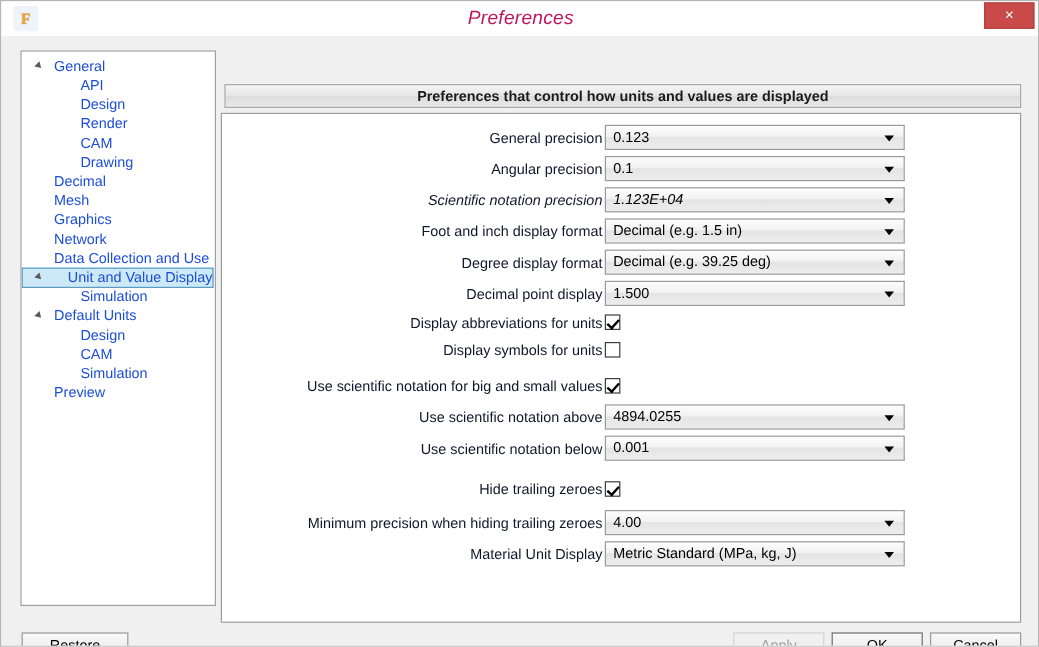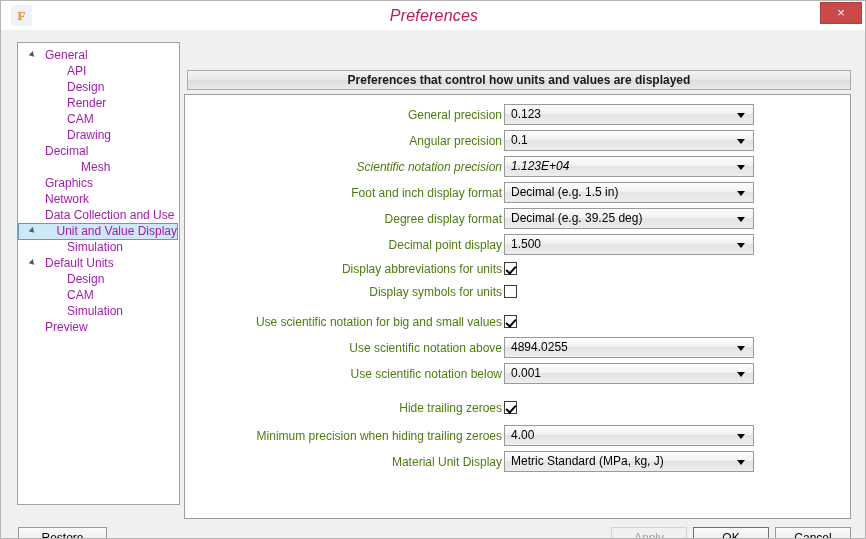--- a/index.html
+++ b/index.html
@@ -99,21 +99,21 @@
     background: #ffffff;
     border: 1px solid #a0a0a0;
     box-sizing: border-box;
     overflow: hidden;
   }
   .tree-item {
     position: relative;
     height: 16px;
     line-height: 16px;
     font-size: 12px;
-    color: #a21caf;
+    color: #1d4ed8;
     white-space: nowrap;
     cursor: default;
     box-sizing: border-box;
   }
   .tree-item .tw-label {
     display: inline-block;
   }
   .tree-item.depth0 { padding-left: 27px; }
   .tree-item.depth1 { padding-left: 49px; }
   .tree-item.selected {
@@ -168,21 +168,21 @@
     height: 22px;
   }
   .row .lbl {
     position: absolute;
     right: 0;
     top: 0;
     height: 22px;
     line-height: 22px;
     white-space: nowrap;
     font-size: 12px;
-    color: #4d7c0f;
+    color: #0f172a;
     text-align: left;
   }
   .label-col {
     position: absolute;
     left: 0;
     width: 317px;   
     top: 0;
     height: 22px;
   }
   .ctrl-col {
@@ -282,21 +282,21 @@
   <div class="content">
 
     <div class="tree-panel" id="tree-panel">
         <div class="tree-item depth0" style="position: absolute; left: 0px; right: 0px; top: 4px;"><span class="twisty"></span><span class="tw-label">General</span></div>
         <div class="tree-item depth1" style="position: absolute; left: 0px; right: 0px; top: 20px;"><span class="tw-label">API</span></div>
         <div class="tree-item depth1" style="position: absolute; left: 0px; right: 0px; top: 36px;"><span class="tw-label">Design</span></div>
         <div class="tree-item depth1" style="position: absolute; left: 0px; right: 0px; top: 52px;"><span class="tw-label">Render</span></div>
         <div class="tree-item depth1" style="position: absolute; left: 0px; right: 0px; top: 68px;"><span class="tw-label">CAM</span></div>
         <div class="tree-item depth1" style="position: absolute; left: 0px; right: 0px; top: 84px;"><span class="tw-label">Drawing</span></div>
         <div class="tree-item depth0" style="position: absolute; left: 0px; right: 0px; top: 100px;"><span class="tw-label">Decimal</span></div>
-        <div class="tree-item depth0" style="position: absolute; left: 0px; right: 0px; top: 116px; margin-left: 36px;"><span class="tw-label">Mesh</span></div>
+        <div class="tree-item depth0" style="position: absolute; left: 0px; right: 0px; top: 116px;"><span class="tw-label">Mesh</span></div>
         <div class="tree-item depth0" style="position: absolute; left: 0px; right: 0px; top: 132px;"><span class="tw-label">Graphics</span></div>
         <div class="tree-item depth0" style="position: absolute; left: 0px; right: 0px; top: 148px;"><span class="tw-label">Network</span></div>
         <div class="tree-item depth0" style="position: absolute; left: 0px; right: 0px; top: 164px;"><span class="tw-label">Data Collection and Use</span></div>
         <div class="tree-item depth0 selected" style="position: absolute; left: 0px; right: 0px; top: 180px; text-align: right;"><span class="twisty"></span><span class="tw-label">Unit and Value Display</span></div>
         <div class="tree-item depth1" style="position: absolute; left: 0px; right: 0px; top: 196px;"><span class="tw-label">Simulation</span></div>
         <div class="tree-item depth0" style="position: absolute; left: 0px; right: 0px; top: 212px;"><span class="twisty"></span><span class="tw-label">Default Units</span></div>
         <div class="tree-item depth1" style="position: absolute; left: 0px; right: 0px; top: 228px;"><span class="tw-label">Design</span></div>
         <div class="tree-item depth1" style="position: absolute; left: 0px; right: 0px; top: 244px;"><span class="tw-label">CAM</span></div>
         <div class="tree-item depth1" style="position: absolute; left: 0px; right: 0px; top: 260px;"><span class="tw-label">Simulation</span></div>
         <div class="tree-item depth0" style="position: absolute; left: 0px; right: 0px; top: 276px;"><span class="tw-label">Preview</span></div>

